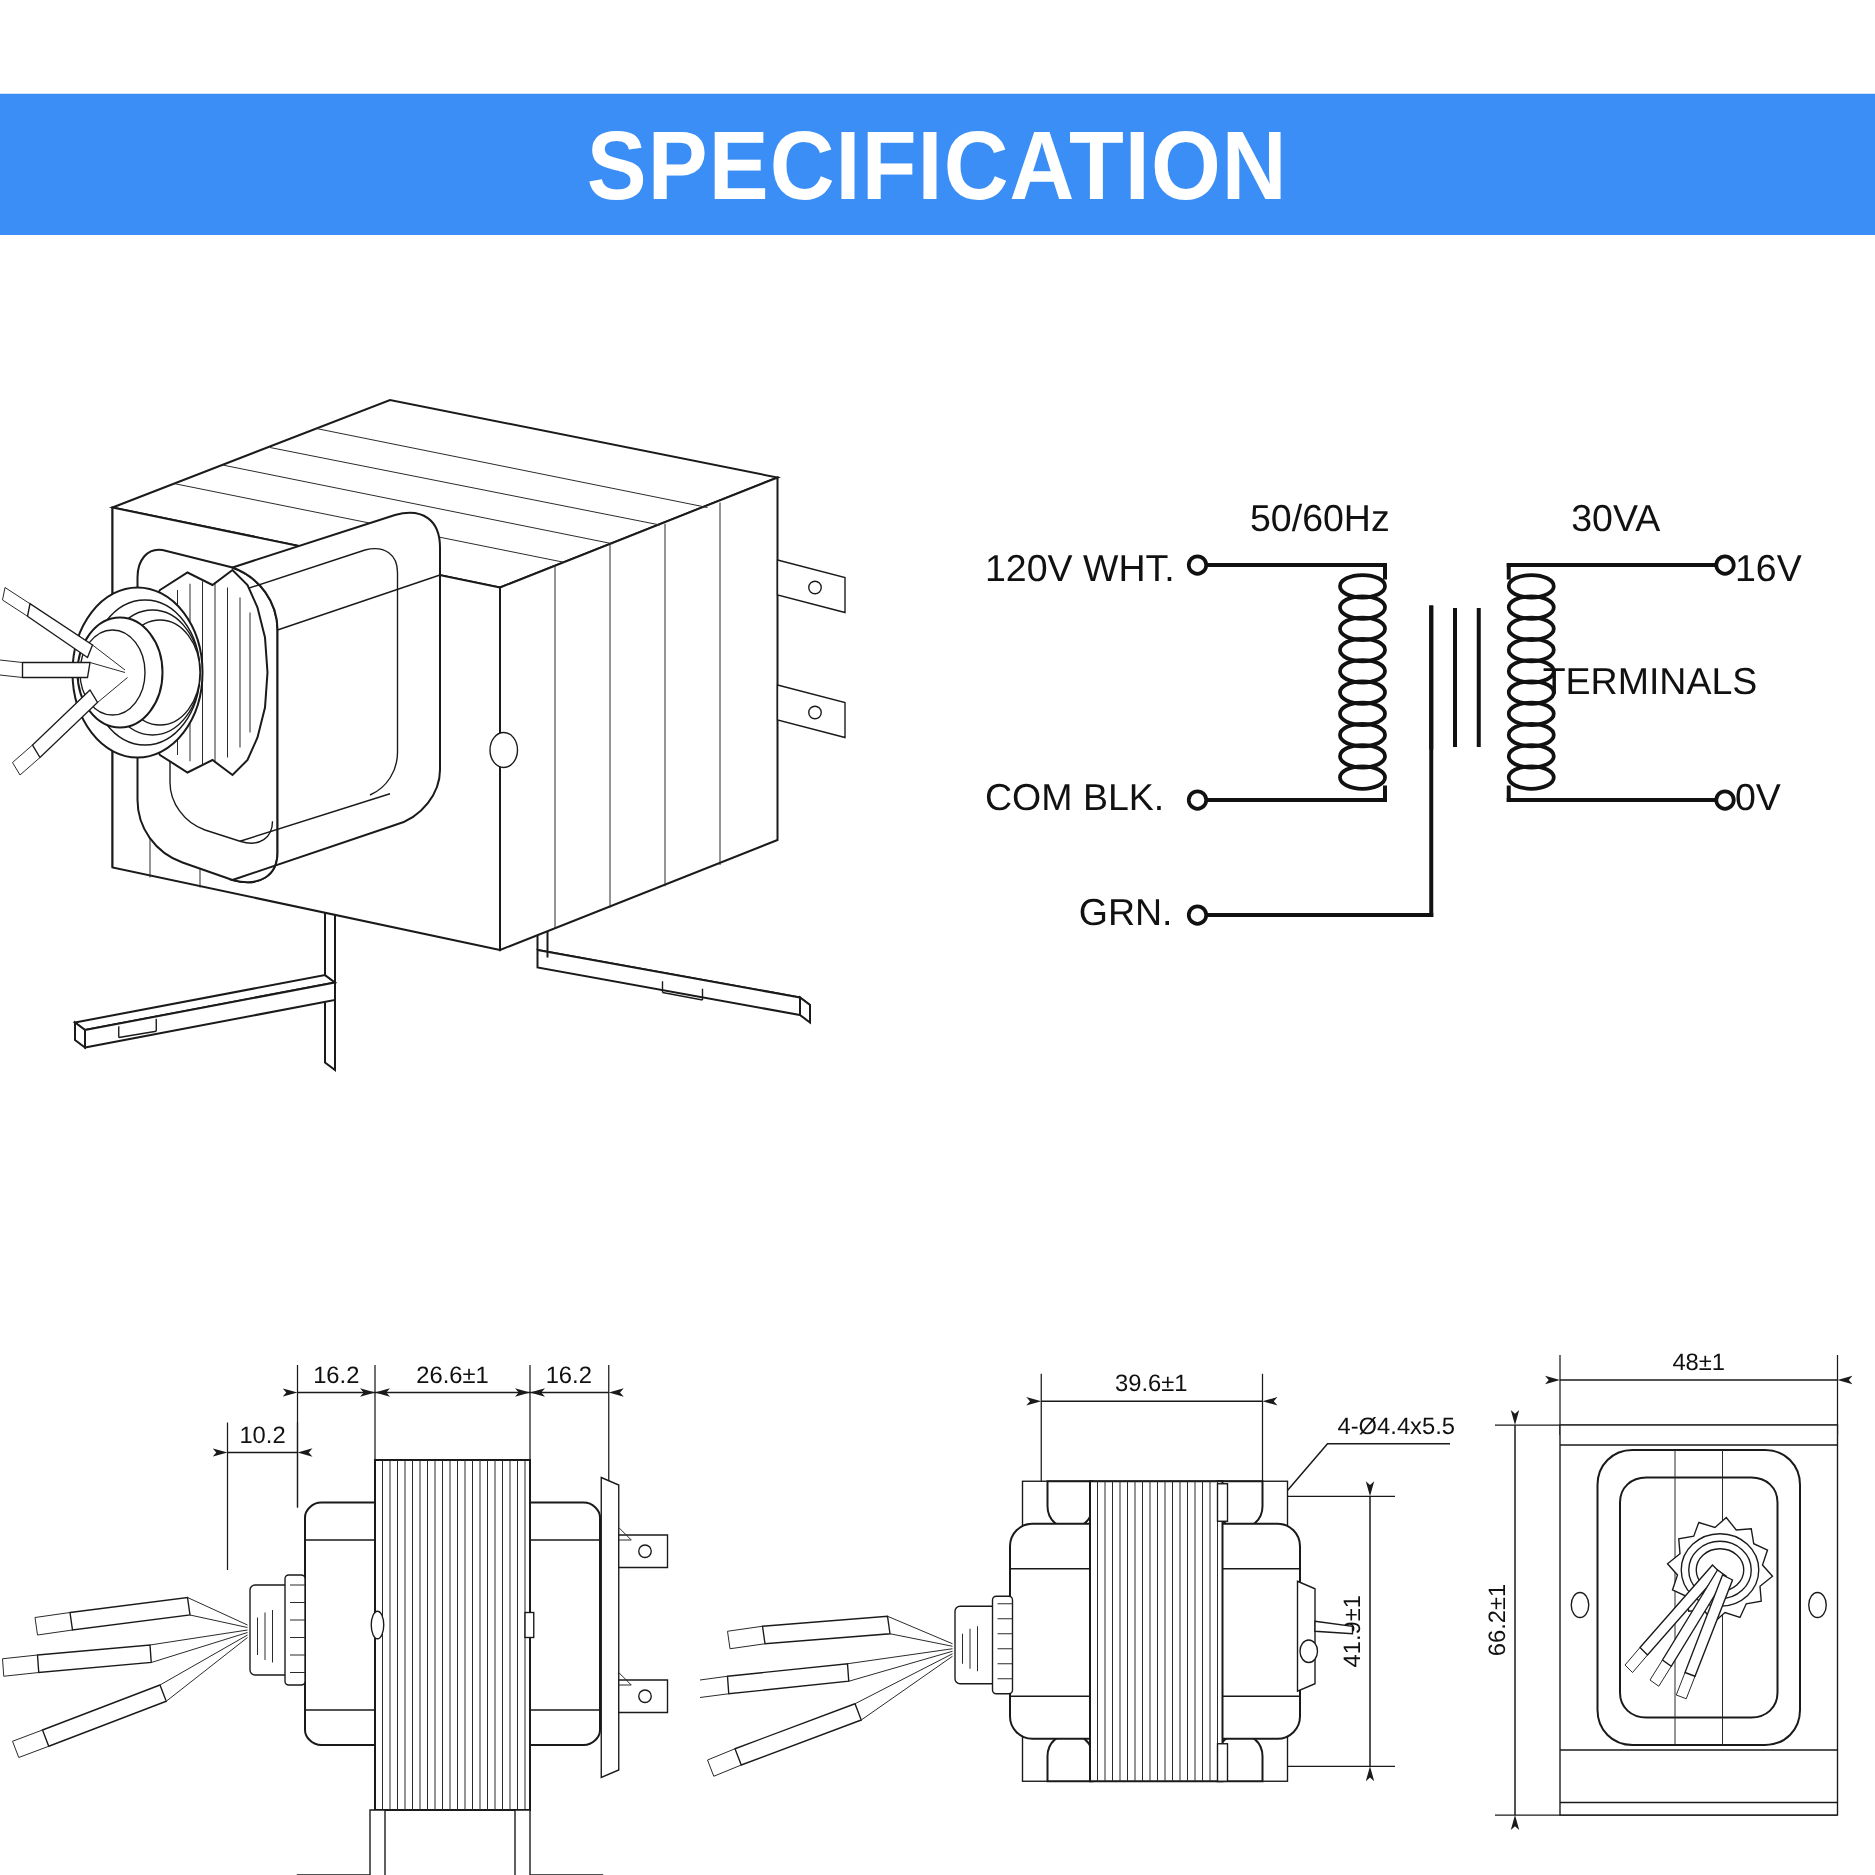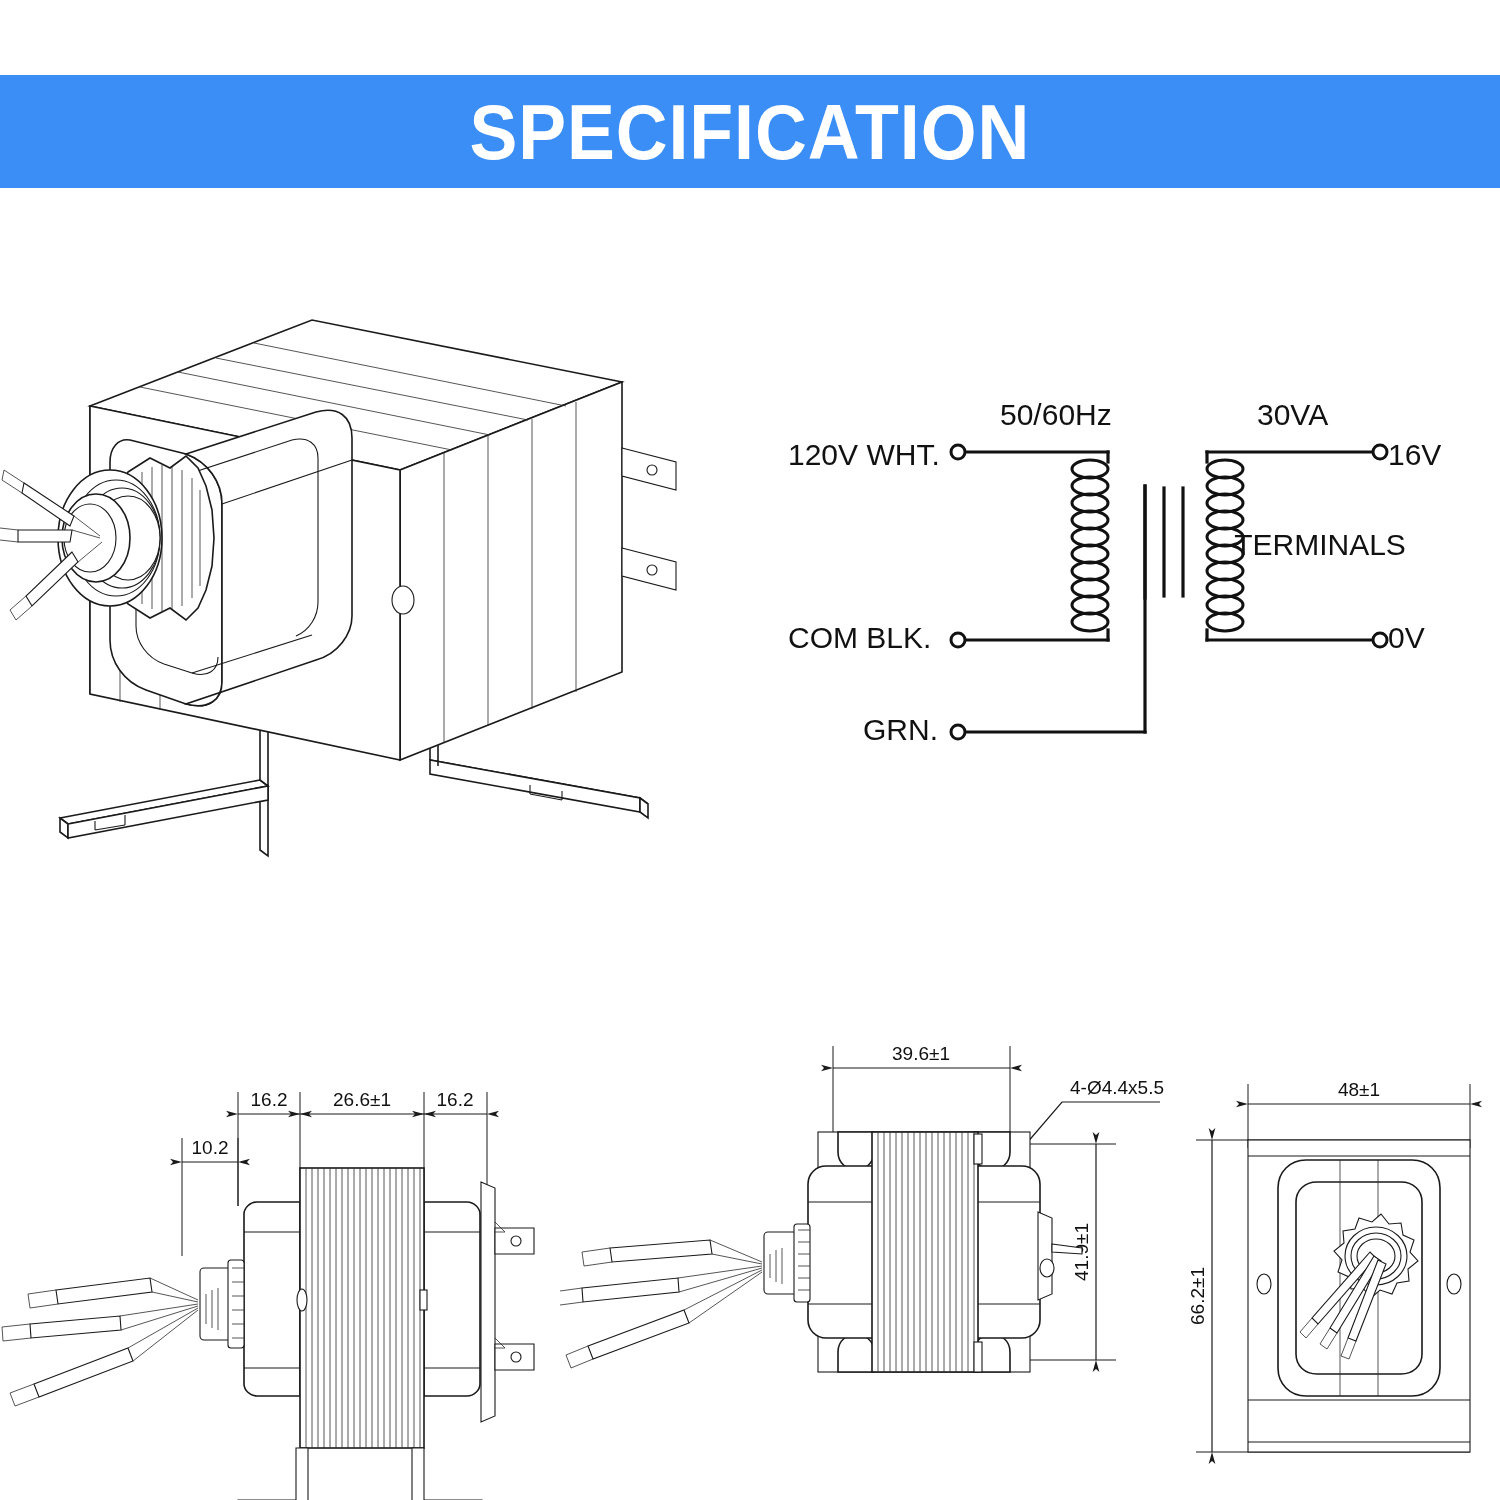--- a/index.html
+++ b/index.html
@@ -49,21 +49,21 @@
   .pane {
     position: absolute;
   }
   .pane svg {
     display: block;
     overflow: visible;
   }
   #iso-pane   { left: 0px;    top: 290px;  width: 760px;  height: 570px; }
   #schem-pane { left: 760px;  top: 400px;  width: 740px;  height: 400px; }
   #view-front { left: 0px;    top: 1056px; width: 560px;  height: 470px; }
-  #view-plan  { left: 560px;  top: 1016px; width: 600px;  height: 430px; }
+  #view-plan  { left: 560px;  top: 1069px; width: 600px;  height: 430px; }
   #view-end   { left: 1160px; top: 1056px; width: 340px;  height: 460px; }
 
   
   .ln      { fill: none; stroke: #1a1a1a; stroke-width: 1.6; }
   .ln-thin { fill: none; stroke: #1a1a1a; stroke-width: 1.1; }
   .ln-hair { fill: none; stroke: #2b2b2b; stroke-width: 0.8; }
   .fillw   { fill: #ffffff; stroke: #1a1a1a; stroke-width: 1.6; }
   .fillw-thin { fill: #ffffff; stroke: #1a1a1a; stroke-width: 1.1; }
   .schem   { fill: none; stroke: #111111; stroke-width: 3.2; stroke-linecap: square; }
   .schem-coil { fill: none; stroke: #111111; stroke-width: 3.0; }

